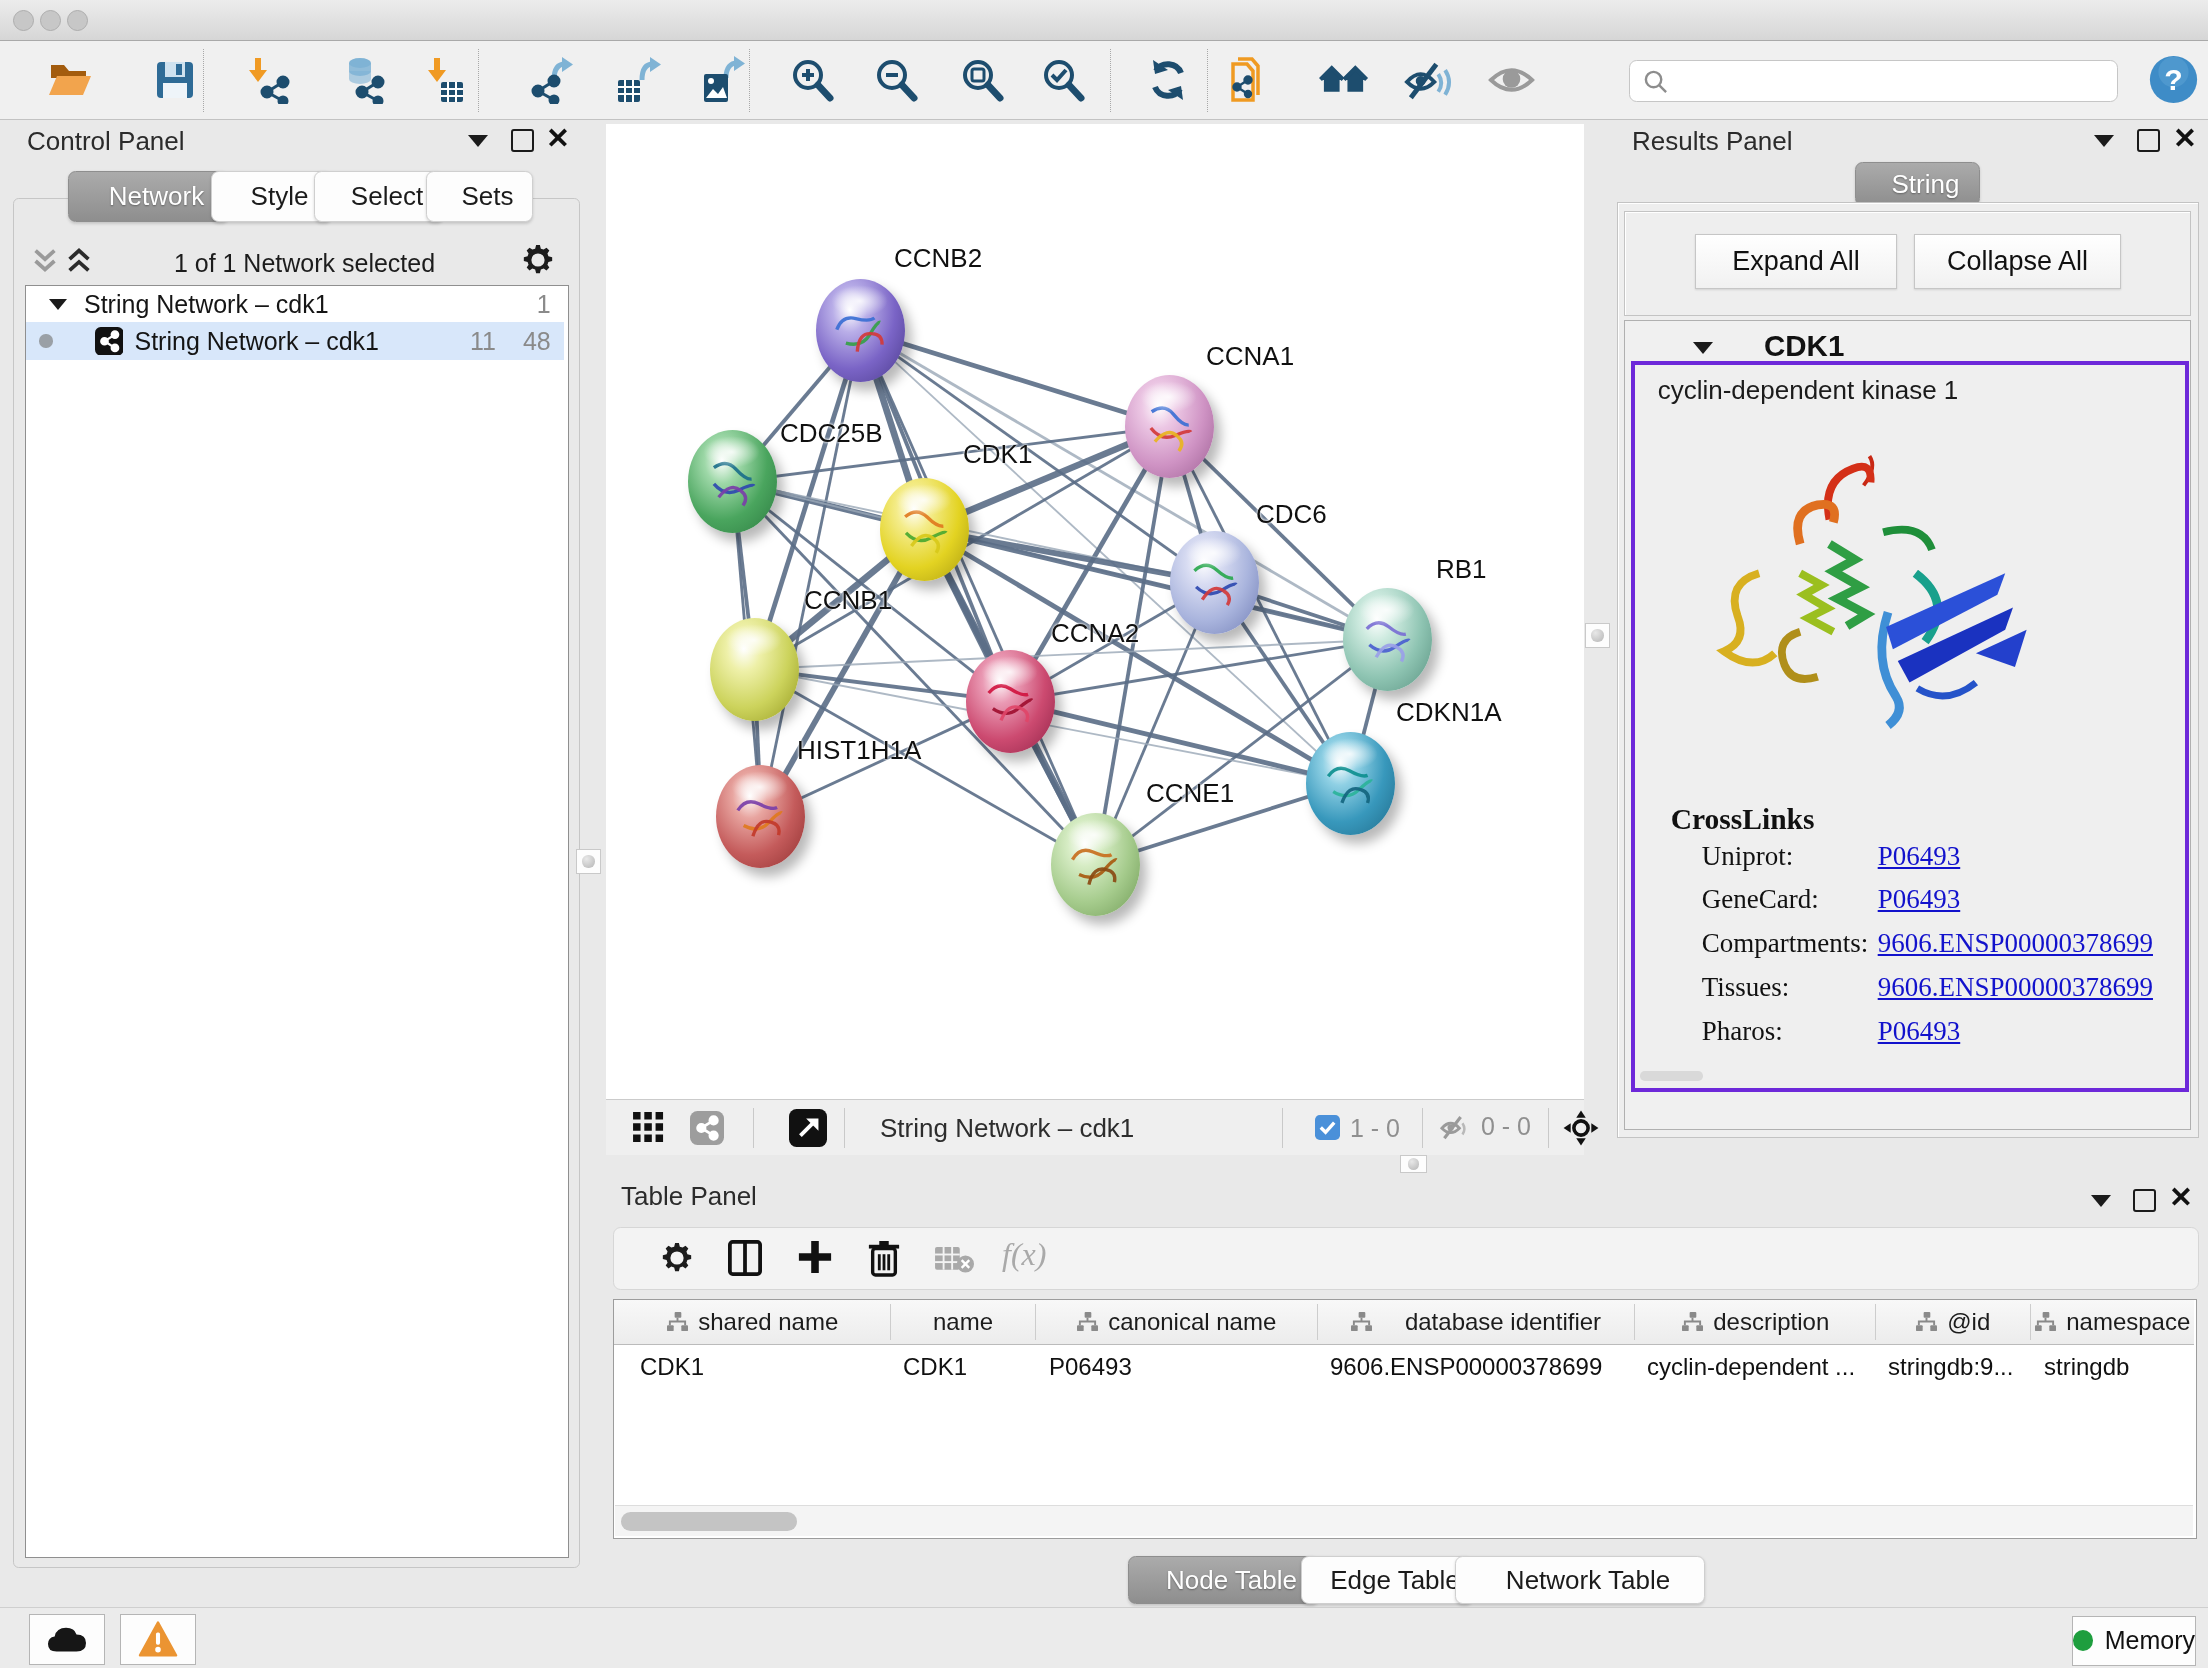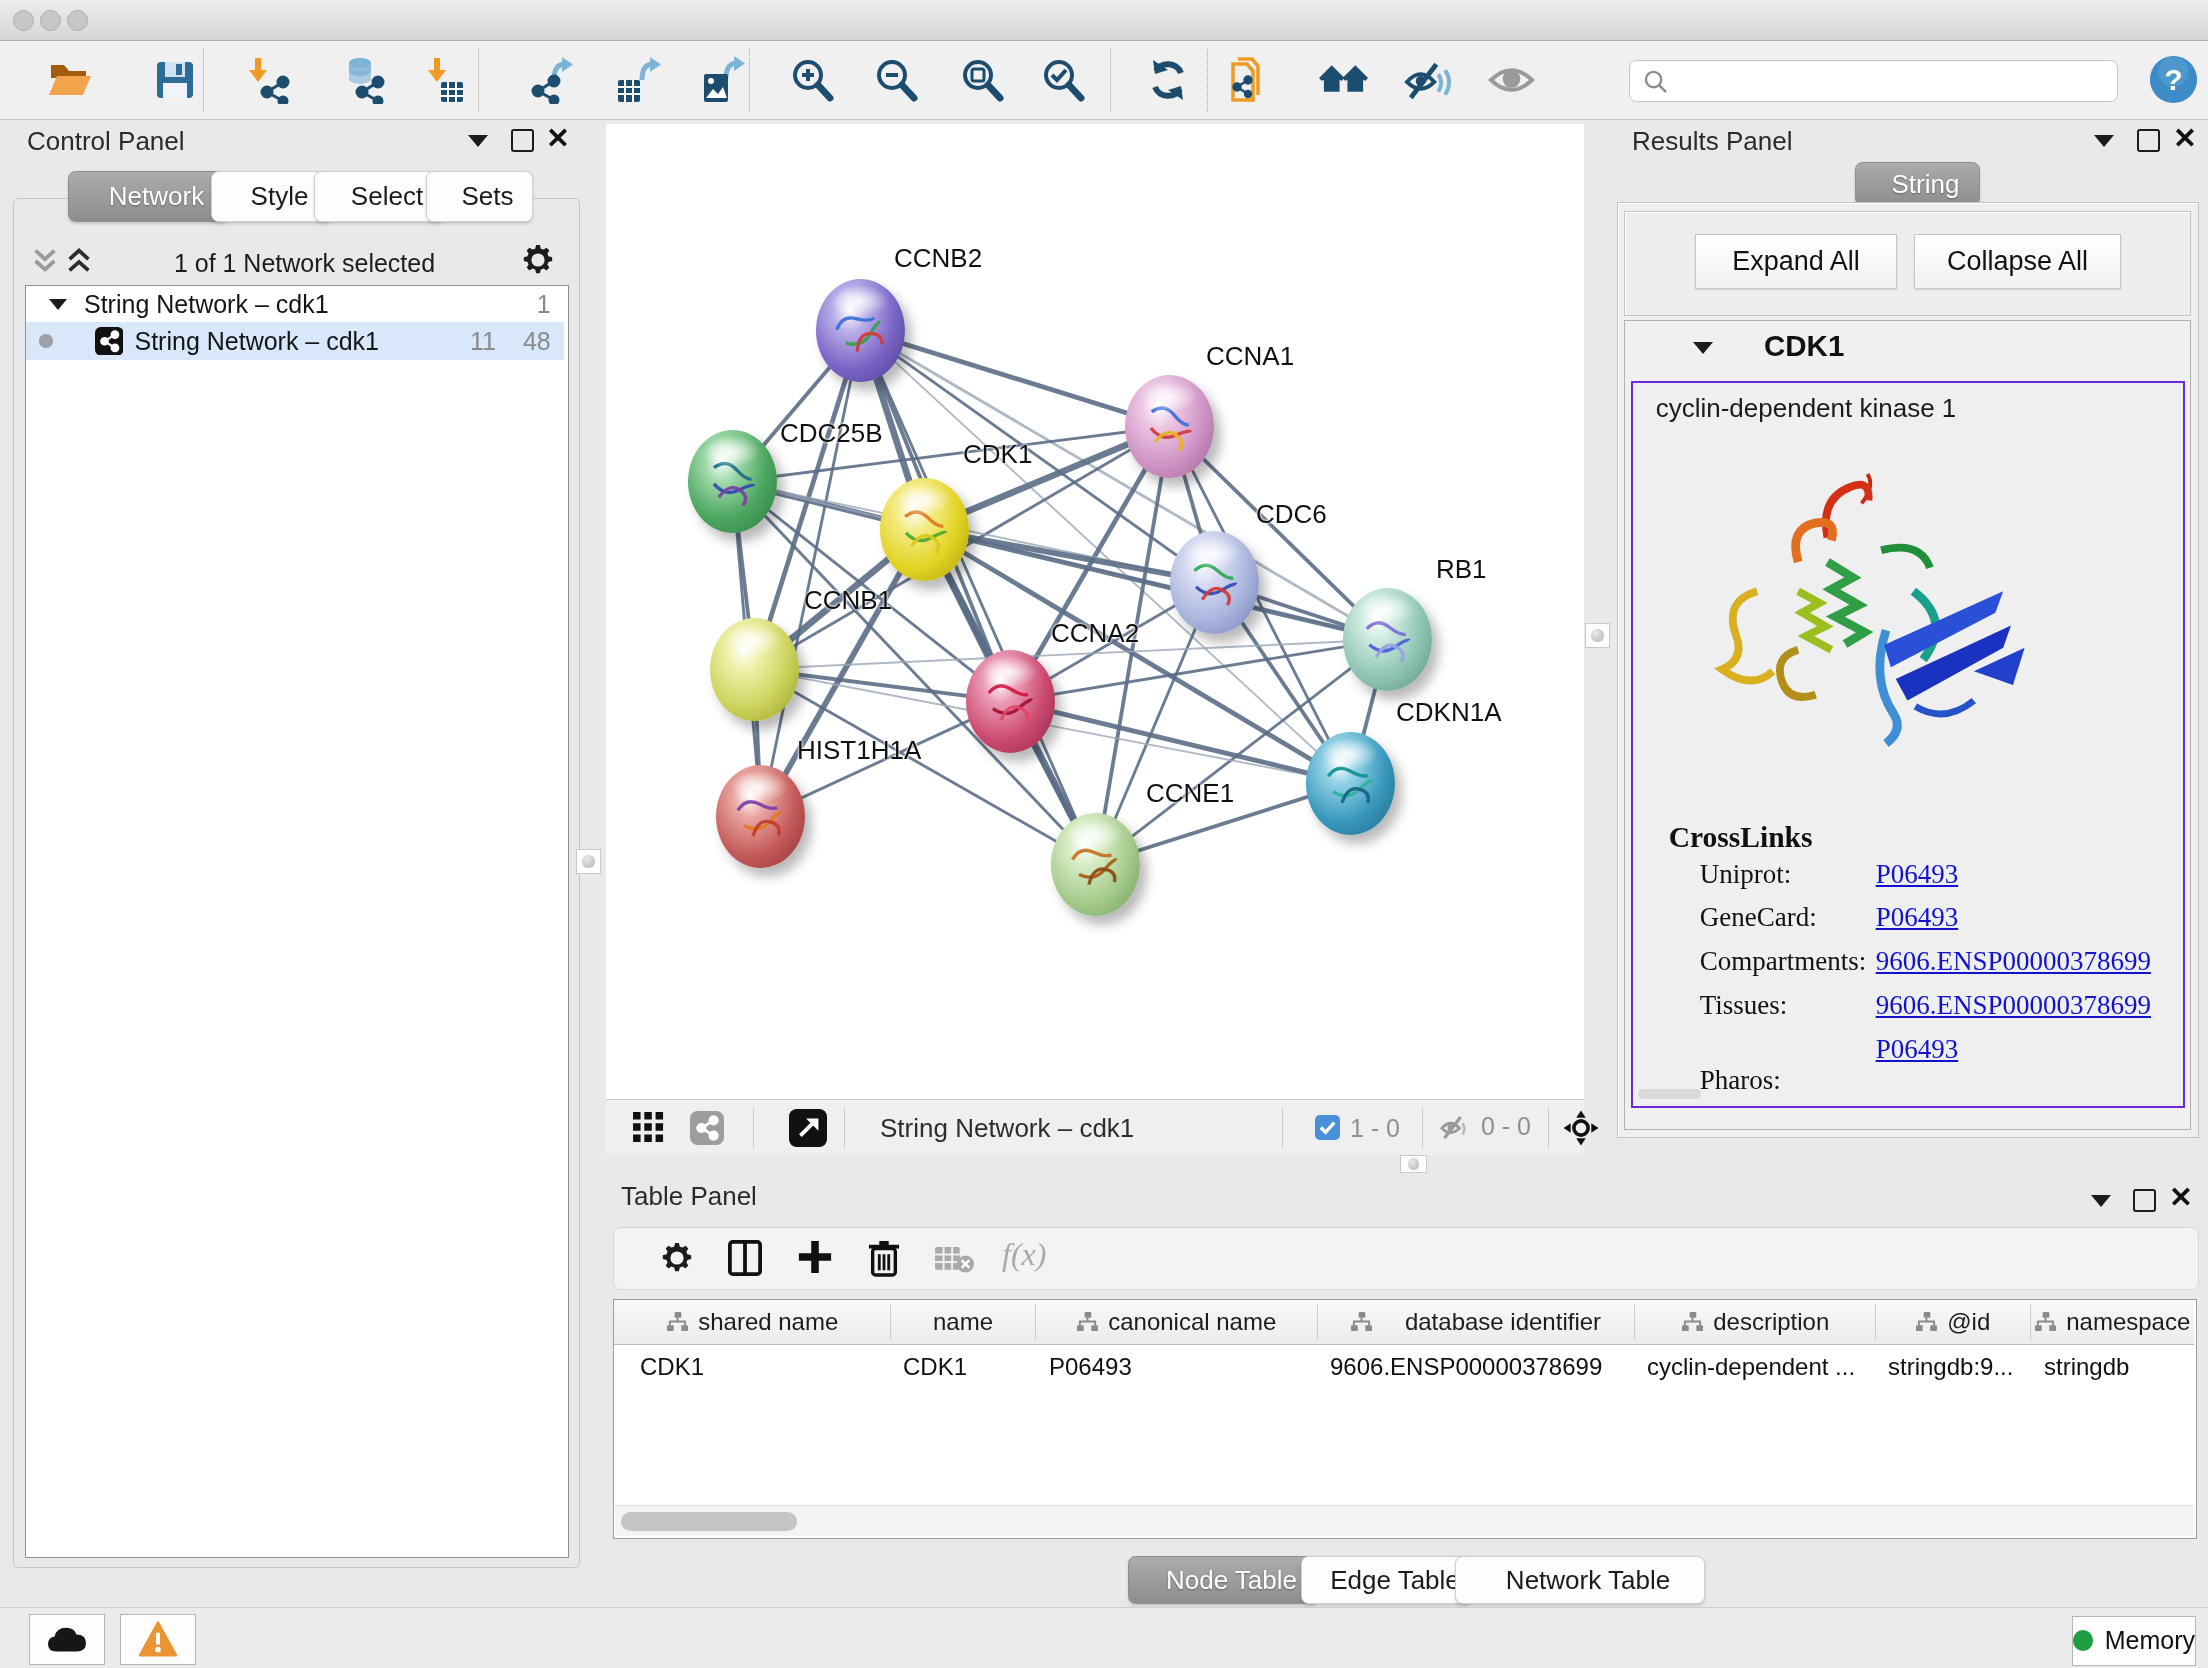--- a/index.html
+++ b/index.html
@@ -525,21 +525,21 @@
   <div class="abs tab active" style="left:1855px;top:162px;width:107px;height:42px;">String</div>
 
   <div class="abs rbox" style="left:1617px;top:202px;width:580px;height:934px;"></div>
   <div class="abs rbox" style="left:1624px;top:211px;width:565px;height:103px;"></div>
   <button class="abs btn" style="left:1695px;top:234px;width:202px;height:55px;">Expand All</button>
   <button class="abs btn" style="left:1914px;top:234px;width:207px;height:55px;">Collapse All</button>
 
   <div class="abs" style="left:1624px;top:320px;width:565px;height:808px;border:1.9px solid #b0b0b0;background:#f0f0f0;">
     <div class="abs caret" style="left:68px;top:21px;"></div>
     <div class="abs" style="left:139px;top:7.6px;font-size:29.5px;font-weight:bold;color:#111;">CDK1</div>
-    <div class="abs" style="left:5.7px;top:60px;width:550px;height:723px;border:2px solid #6d28d9;background:#efefef;">
+    <div class="abs" style="left:5.7px;top:40px;width:550px;height:723px;border:4px solid #6d28d9;background:#efefef;">
       <div class="abs" style="left:23px;top:9.5px;font-size:26px;color:#1b1b1b;">cyclin-dependent kinase 1</div>
 
       <svg class="abs" style="left:48px;top:57px;" width="371" height="361" viewBox="0 0 380 360">
         <path d="M185 60 q14 -18 6 -30" stroke="#c82814" stroke-width="4" fill="none"></path>
         <path d="M150 95 q-8 -40 24 -52 q20 -8 18 14" stroke="#d43018" stroke-width="8" fill="none"></path>
         <path d="M120 120 q-10 -34 18 -40 q22 -4 16 18" stroke="#e07020" stroke-width="9" fill="none"></path>
         <path d="M78 150 q-34 10 -22 44 q10 26 -14 36 q30 22 52 2" stroke="#d8b020" stroke-width="8" fill="none"></path>
         <path d="M120 210 q-26 8 -16 34 q8 20 34 12" stroke="#b08f1a" stroke-width="8" fill="none"></path>
         <path d="M120 150 l22 12 -18 10 24 14 -20 10 26 14" stroke="#9bbf1f" stroke-width="8" fill="none"></path>
         <path d="M150 120 l26 16 -22 12 28 16 -24 12 30 16 -20 12" stroke="#2f9e44" stroke-width="9" fill="none"></path>
@@ -554,21 +554,21 @@
       <div class="abs serif" style="left:36px;top:438px;font-size:29.5px;font-weight:bold;color:#111;">CrossLinks</div>
       <div id="crosslinks">
           <div class="abs serif" style="left: 67px; top: 476px; font-size: 27px; color: rgb(17, 17, 17);">Uniprot:</div>
           <a class="abs serif xlink" style="left: 243px; top: 476px; font-size: 27px;">P06493</a>
           <div class="abs serif" style="left: 67px; top: 519px; font-size: 27px; color: rgb(17, 17, 17);">GeneCard:</div>
           <a class="abs serif xlink" style="left: 243px; top: 519px; font-size: 27px;">P06493</a>
           <div class="abs serif" style="left: 67px; top: 563px; font-size: 27px; color: rgb(17, 17, 17);">Compartments:</div>
           <a class="abs serif xlink" style="left: 243px; top: 563px; font-size: 27px;">9606.ENSP00000378699</a>
           <div class="abs serif" style="left: 67px; top: 607px; font-size: 27px; color: rgb(17, 17, 17);">Tissues:</div>
           <a class="abs serif xlink" style="left: 243px; top: 607px; font-size: 27px;">9606.ENSP00000378699</a>
-          <div class="abs serif" style="left: 67px; top: 651px; font-size: 27px; color: rgb(17, 17, 17); margin-top: 31px;">Pharos:</div>
+          <div class="abs serif" style="left: 67px; top: 651px; font-size: 27px; color: rgb(17, 17, 17);">Pharos:</div>
           <a class="abs serif xlink" style="left: 243px; top: 651px; font-size: 27px;">P06493</a>
         </div>
       <div class="abs" style="left:5.7px;top:706px;width:63px;height:9.5px;border-radius:4.8px;background:#d9d9d9;"></div>
     </div>
   </div>
 
   <div class="abs ptitle" style="left:621px;top:1181px;">Table Panel</div>
   <div class="abs caret" style="left:2091px;top:1195px;"></div>
   <div class="abs sqbtn" style="left:2133px;top:1189px;"></div>
   <div class="abs xbtn" style="left:2169px;top:1185px;">✕</div>

